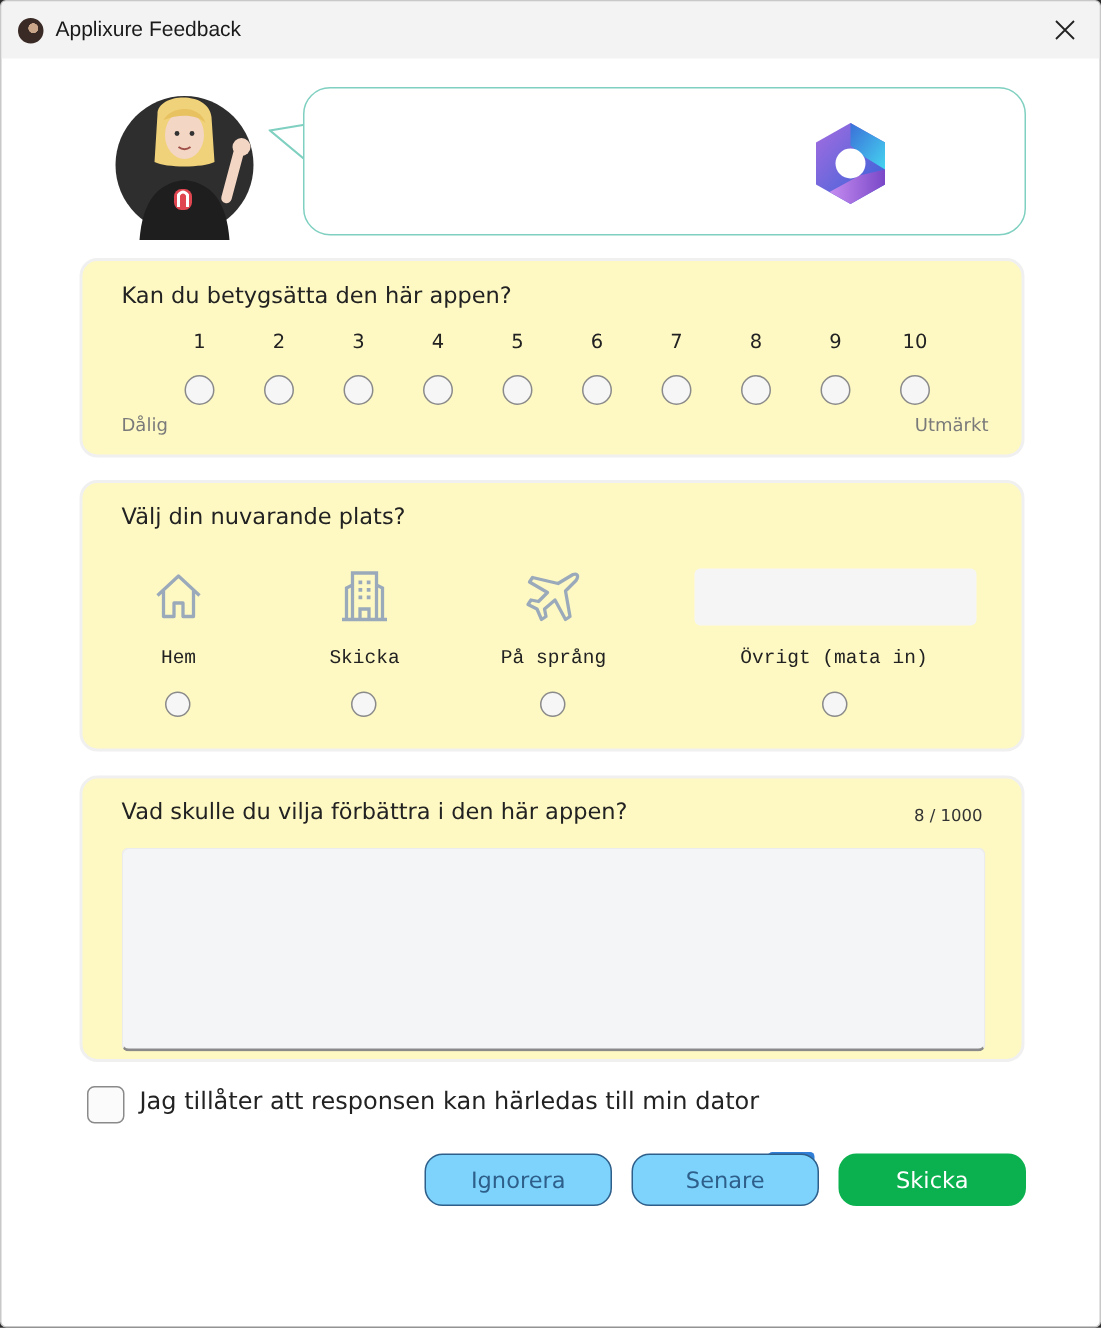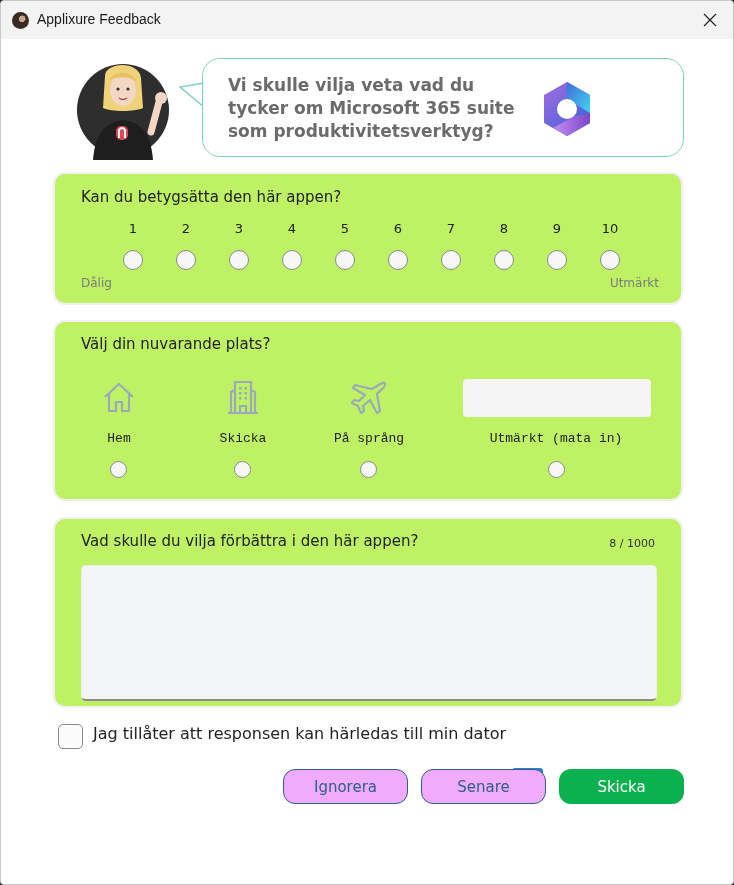--- a/index.html
+++ b/index.html
@@ -40,21 +40,21 @@
   }
   .bubble-text {
     position: absolute; left: 25px; top: 15px; width: 310px;
     font-size: 17px; font-weight: bold; color: #6b6b6b; line-height: 23px;
     font-family: "DejaVu Sans", sans-serif;
   }
   .m365-logo { position: absolute; left: 334px; top: 20px; width: 60px; height: 60px; }
 
   
   .card {
-    position: absolute; left: 52px; width: 630px; background: #bef264;
+    position: absolute; left: 52px; width: 630px; background: #fef9c3;
     border: 2px solid #f0f0f0; border-radius: 12px;
   }
   .card-title {
     position: absolute; left: 26px; font-size: 15px; color: #222;
     font-family: "DejaVu Sans", sans-serif;
   }
 
   .rating-card { top: 171px; height: 133px; }
   .rating-card .card-title { top: 14px; }
   .rating-num {
@@ -95,21 +95,21 @@
   .badge {
     margin-left: 6px; background: #2f7ed8; color: #fff; font-size: 9px;
     padding: 3px 3px; border-radius: 3px; font-family: "Liberation Sans", sans-serif; margin-top: 44px;
   }
 
   .btn {
     position: absolute; top: 768px; width: 125px; height: 35px; border-radius: 12px;
     font-size: 15px; display: flex; align-items: center; justify-content: center; cursor: pointer;
     font-family: "DejaVu Sans", sans-serif;
   }
-  .btn-outline { background: #f0abfc; border: 1.3px solid #2e5f8a; color: #2e5f8a; }
+  .btn-outline { background: #7dd3fc; border: 1.3px solid #2e5f8a; color: #2e5f8a; }
   .btn-primary { background: #0bb14f; border: none; color: #fff; }
 </style>
 </head>
 <body>
 
 <div class="window">
   <div class="titlebar">
     <div class="title-avatar"></div>
     <span class="title-text">Applixure Feedback</span>
     <div class="close-btn">
@@ -131,21 +131,20 @@
     <rect x="41" y="70" width="12" height="14" rx="5" fill="#e04650"></rect>
     <path d="M44 82 L44 74 Q47 70 50 74 L50 82" stroke="#fff" stroke-width="2" fill="none"></path>
     <path d="M76 76 L84 46" stroke="#f3d6c4" stroke-width="7" stroke-linecap="round"></path>
     <circle cx="86" cy="42" r="6" fill="#f3d6c4"></circle>
   </svg>
 
   <svg class="bubble-tail" viewBox="0 0 26 28">
     <path d="M25 2 L1 6 L25 26" fill="#fff" stroke="#7fd0c0" stroke-width="1.5"></path>
   </svg>
   <div class="bubble">
-    <div class="bubble-text">Vi skulle vilja veta vad du tycker om Microsoft 365 suite som produktivitetsverktyg?</div>
     <svg class="m365-logo" viewBox="0 0 60 60">
       <defs>
         <linearGradient id="g1" x1="0" y1="0" x2="1" y2="1">
           <stop offset="0" stop-color="#a56ce0"></stop>
             <stop offset="1" stop-color="#2f62d8"></stop>
         </linearGradient>
         <linearGradient id="g2" x1="0" y1="0" x2="1" y2="1">
           <stop offset="0" stop-color="#3a6fd8"></stop>
             <stop offset="1" stop-color="#45d4f0"></stop>
         </linearGradient>
@@ -207,21 +206,21 @@
       <line x1="5" y1="35" x2="35" y2="35" stroke="#9aaabb" stroke-width="2.2"></line>
     </svg>
     <svg class="loc-icon" style="left:294px" viewBox="0 0 40 40">
       <path d="M33 5 C36 4 37 6 35 9 L28 16 L31 33 L28 35 L21 22 L14 28 L15 33 L12 35 L9 28 L3 25 L5 22 L10 23 L16 17 L4 10 L6 7 L23 11 Z" fill="none" stroke="#9aaabb" stroke-width="2.2" stroke-linejoin="round"></path>
     </svg>
     <input class="other-input" type="text" value="" style="">
 
     <div class="loc-label" style="left:4px">Hem</div>
     <div class="loc-label" style="left:128px">Skicka</div>
     <div class="loc-label" style="left:254px">På språng</div>
-    <div class="loc-label" style="left:426px;width:150px">Utmärkt (mata in)</div>
+    <div class="loc-label" style="left:426px;width:150px">Övrigt (mata in)</div>
 
     <div class="radio sm" style="left:55px;top:139px"></div>
     <div class="radio sm" style="left:179px;top:139px"></div>
     <div class="radio sm" style="left:305px;top:139px"></div>
     <div class="radio sm" style="left:493px;top:139px"></div>
   </div>
 
   <div class="card improve-card">
     <div class="card-title">Vad skulle du vilja förbättra i den här appen?</div>
     <div class="char-count">8 / 1000</div>

